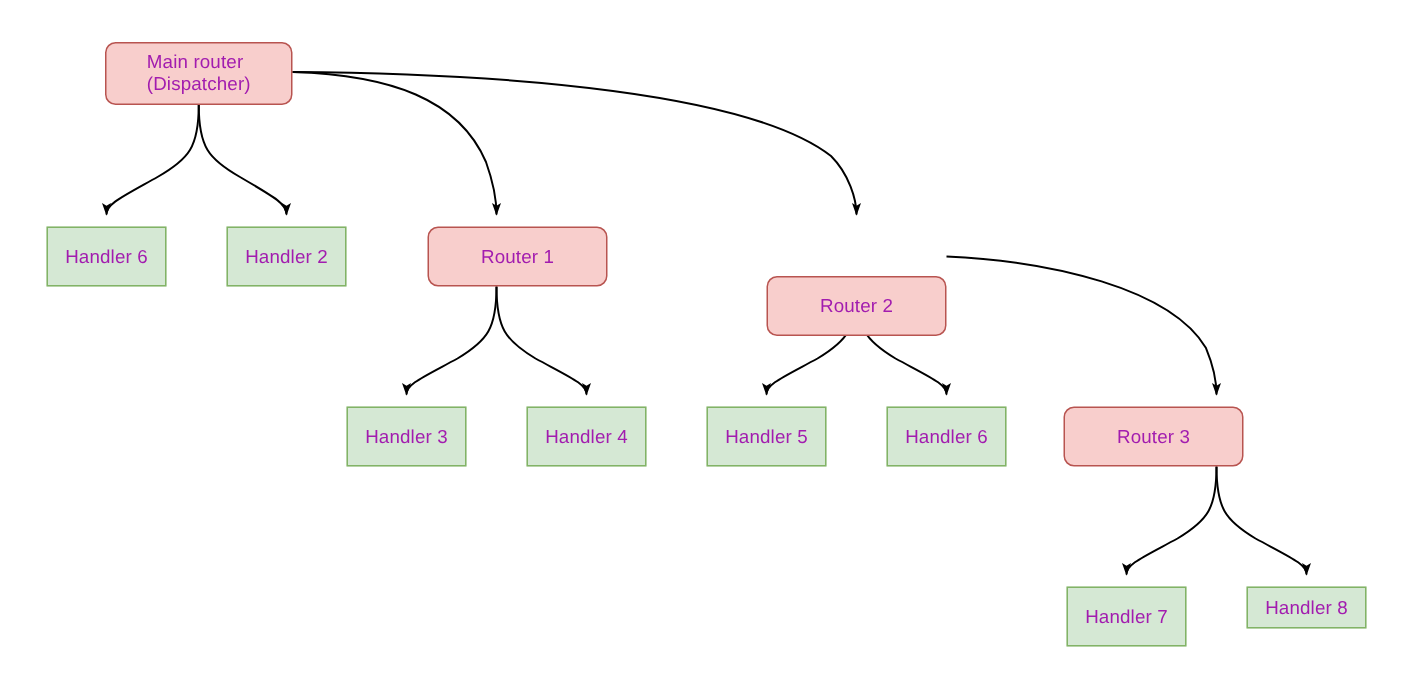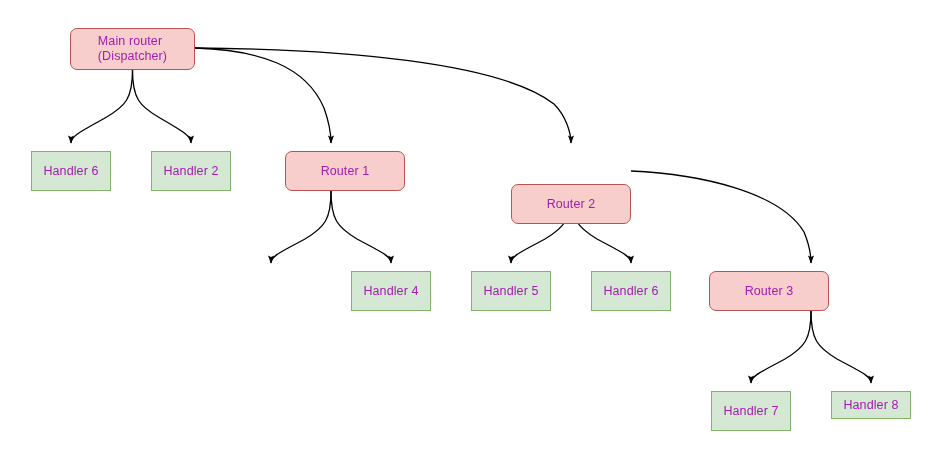--- a/index.html
+++ b/index.html
@@ -102,20 +102,23 @@
   </div>
 
   <div class="node node-router" style="left:271px; top:151px; width:120px; height:40px;margin-left:14px;">
     <span class="node-label">Router 1</span>
   </div>
 
   <div class="node node-router" style="left:511px; top:151px; width:120px; height:40px;margin-top:33px;">
     <span class="node-label">Router 2</span>
   </div>
 
+  <div class="node node-handler" style="left:231px; top:271px; width:80px; height:40px;">
+    <span class="node-label">Handler 3</span>
+  </div>
 
   <div class="node node-handler" style="left:351px; top:271px; width:80px; height:40px;">
     <span class="node-label">Handler 4</span>
   </div>
 
   <div class="node node-handler" style="left:471px; top:271px; width:80px; height:40px;">
     <span class="node-label">Handler 5</span>
   </div>
 
   <div class="node node-handler" style="left:591px; top:271px; width:80px; height:40px;">

